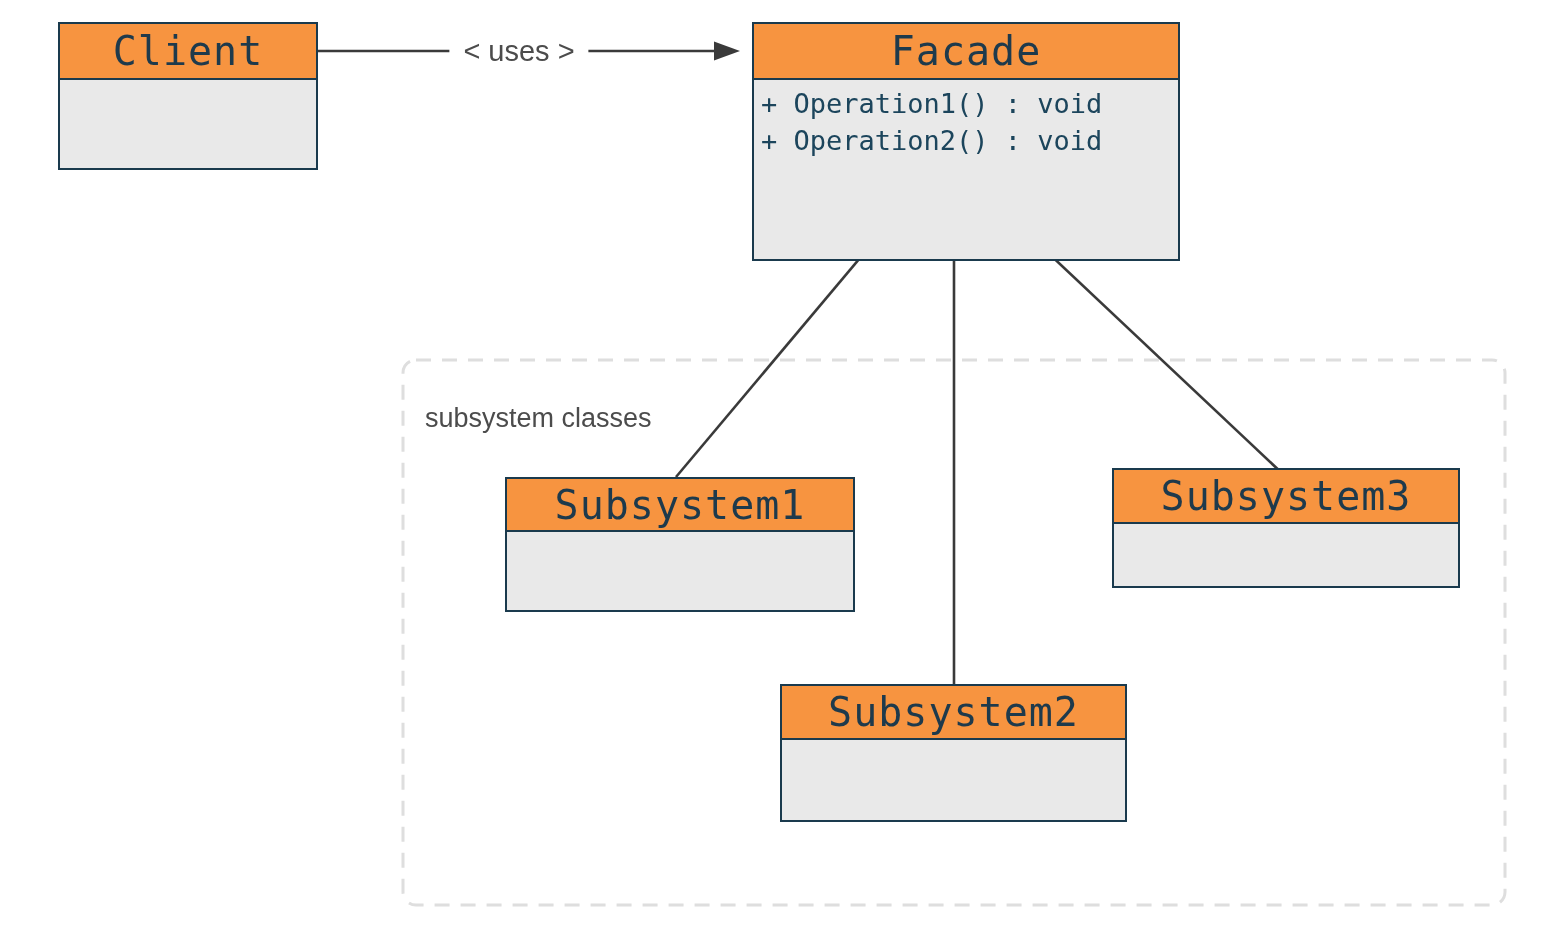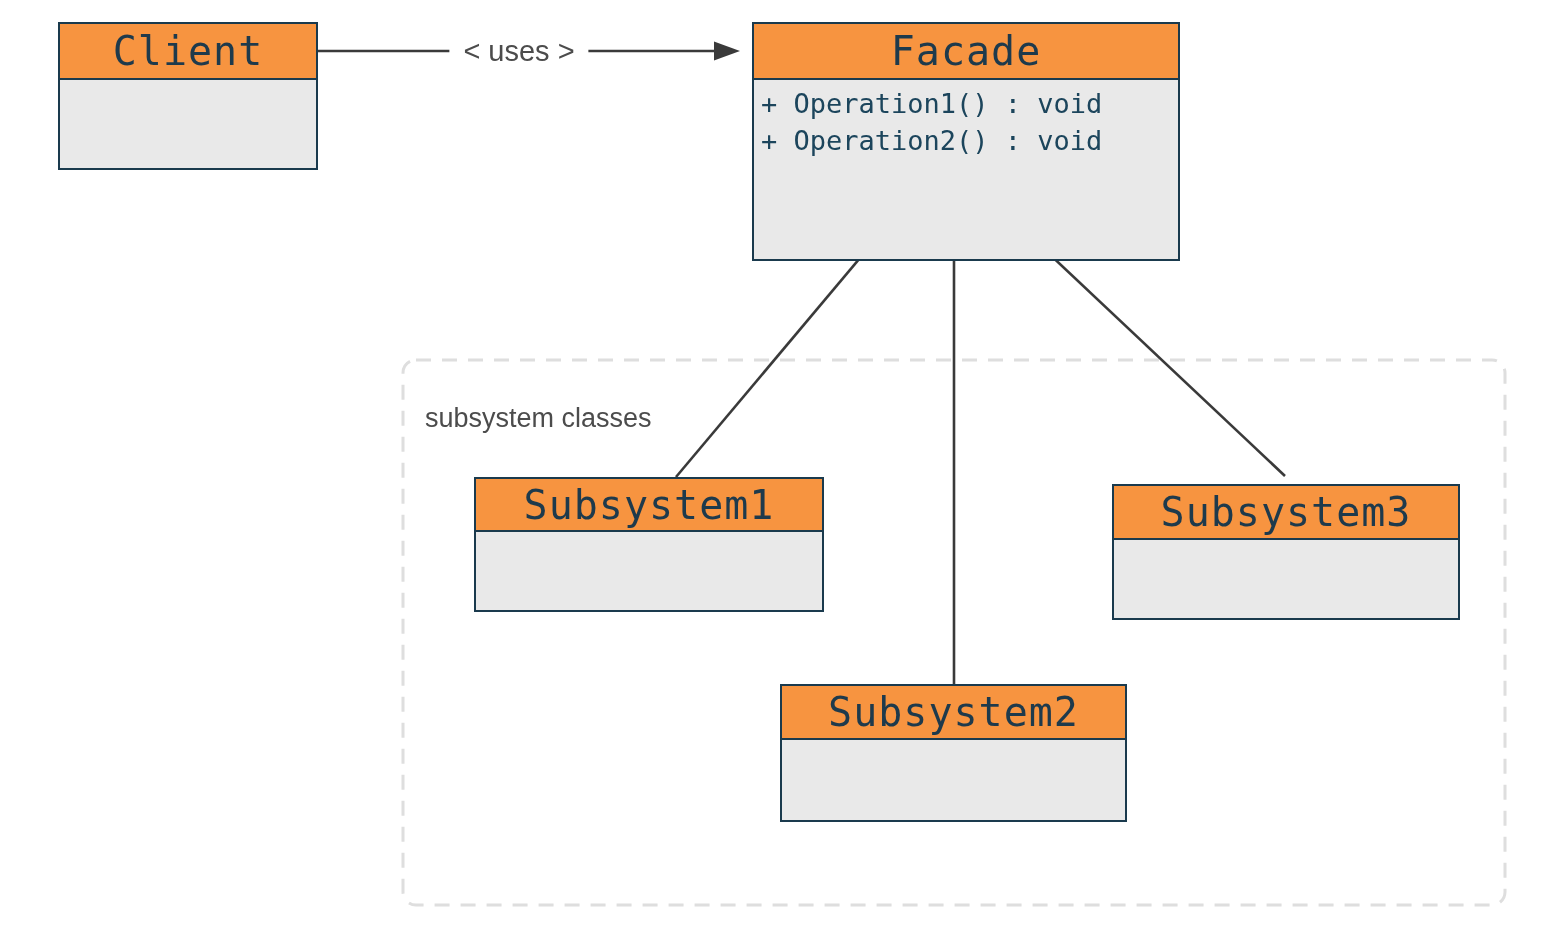--- a/index.html
+++ b/index.html
@@ -127,28 +127,28 @@
   </div>
 
   <div class="class-node" style="left:752px; top:22px; width:428px; height:239px;">
     <div class="class-header" style="height:55.5px;">Facade</div>
     <div class="class-body">
       <div class="operation">+ Operation1() : void</div>
       <div class="operation">+ Operation2() : void</div>
     </div>
   </div>
 
-  <div class="class-node" style="left:474px; top:477px; width:350px; height:135px;">
+  <div class="class-node" style="left:505px; top:477px; width:350px; height:135px;">
     <div class="class-header" style="height:53px;">Subsystem1</div>
     <div class="class-body"></div>
   </div>
 
   <div class="class-node" style="left:780px; top:684px; width:347px; height:138px;">
     <div class="class-header" style="height:54px;">Subsystem2</div>
     <div class="class-body"></div>
   </div>
 
-  <div class="class-node" style="left:1112px; top:484px; width:348px; height:136px;">
+  <div class="class-node" style="left:1112px; top:468px; width:348px; height:120px;">
     <div class="class-header" style="height:54px;">Subsystem3</div>
     <div class="class-body"></div>
   </div>
 
 </div>
 
 </body></html>

